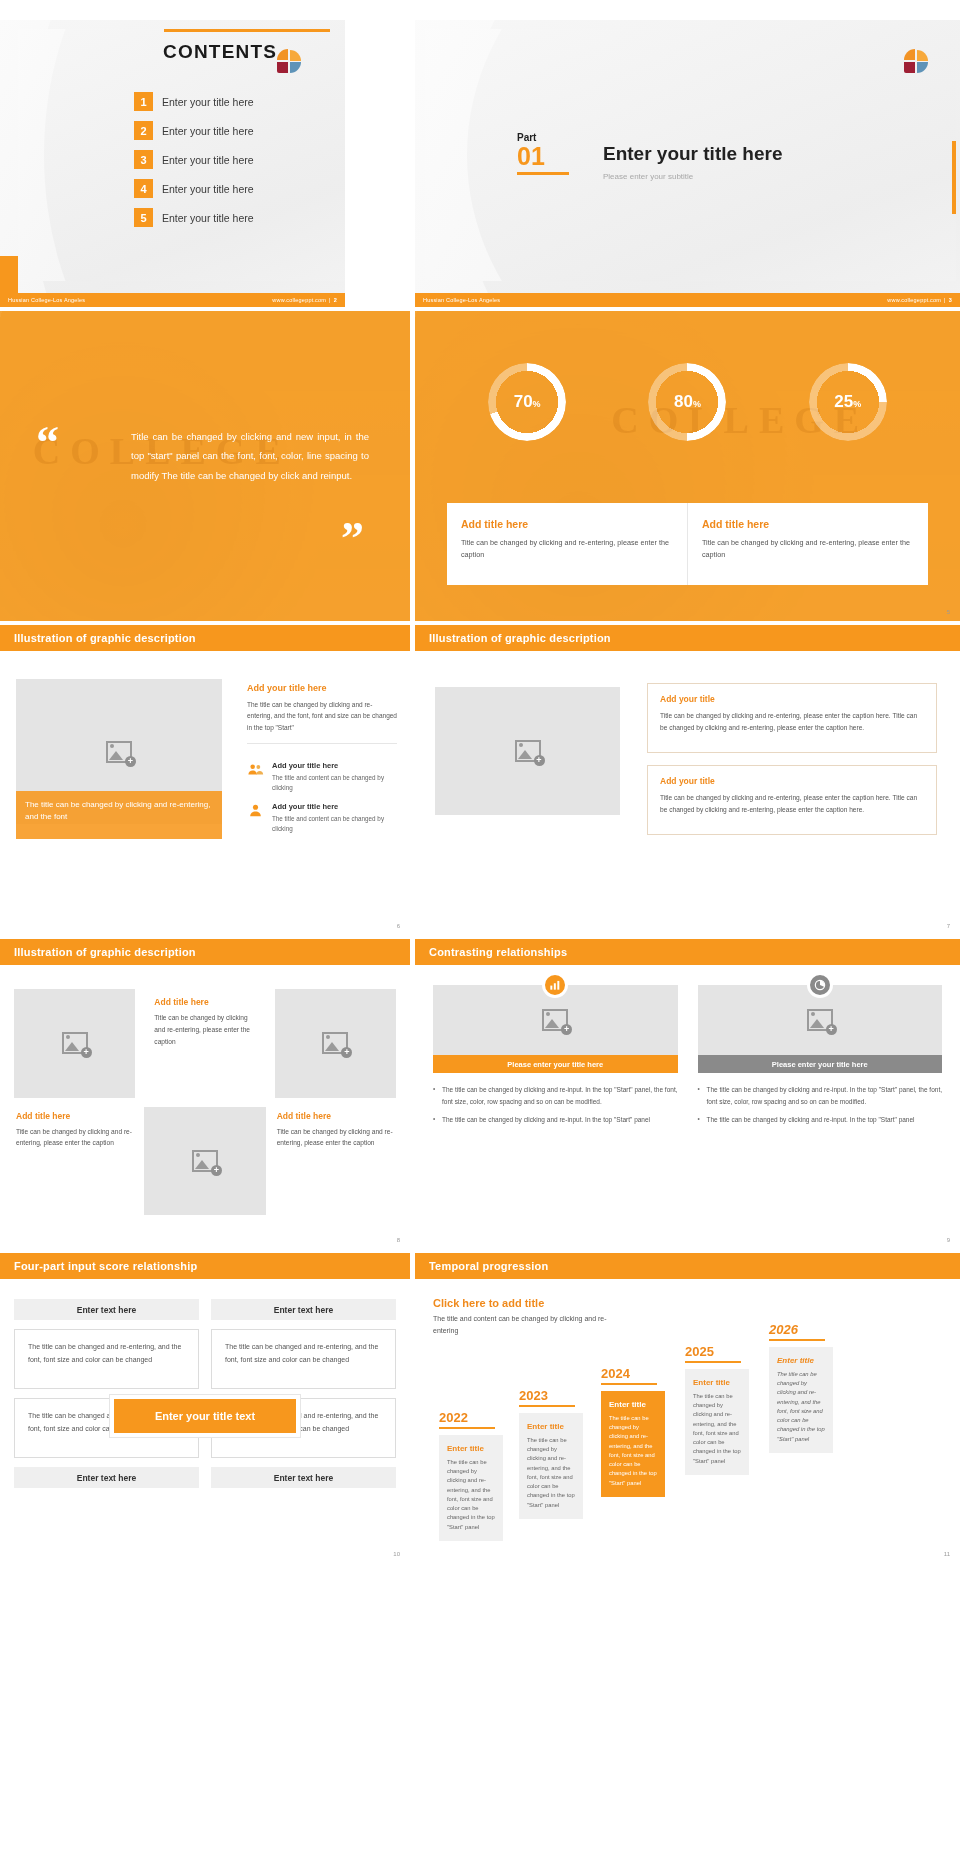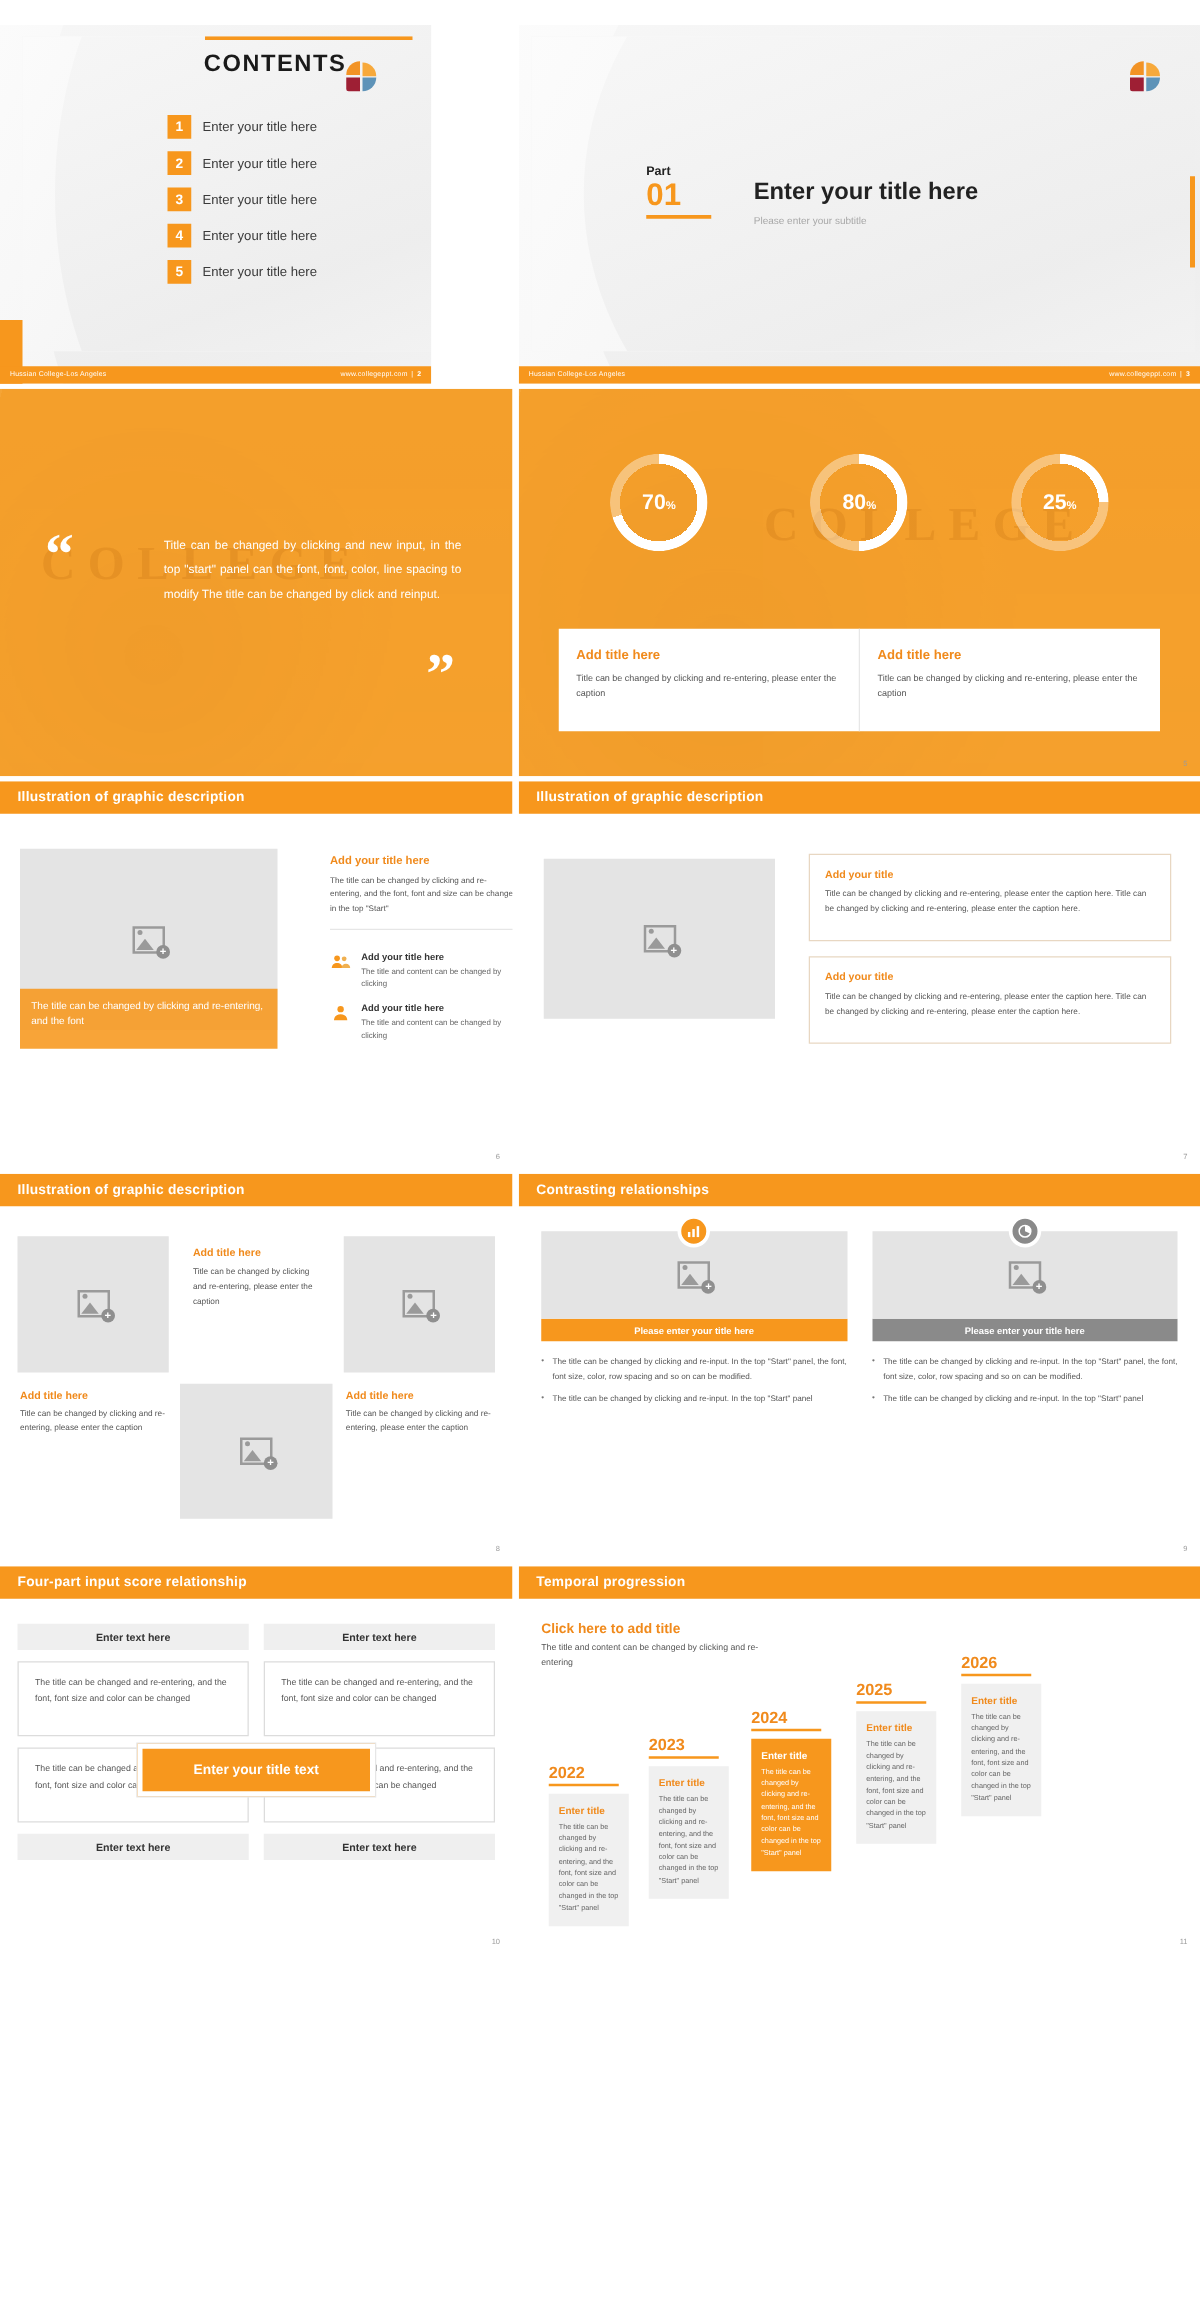--- a/index.html
+++ b/index.html
@@ -131,21 +131,21 @@
   .phicon .mt{ position:absolute; left:3px; bottom:3px; width:0;height:0;
                border-left:7px solid transparent;border-right:7px solid transparent;border-bottom:9px solid #9a9a9a;}
   .phicon .sun{ position:absolute; left:4px; top:3px; width:4px;height:4px;border-radius:50%;background:#9a9a9a;}
   .phicon .plus{ position:absolute; right:-4px; bottom:-4px; width:11px;height:11px;border-radius:50%;
                  background:#8f8f8f; color:#fff; font-size:9px; line-height:10px; text-align:center; font-weight:700;}
 
   
   .s6 .leftimg{ position:absolute; left:16px; top:54px; width:206px; height:145px;}
   .s6 .capt{ position:absolute; left:16px; top:166px; width:206px; height:48px;
              background:rgba(247,151,29,.88); color:#fff; font-size:8px; line-height:1.55; padding:8px 9px;}
-  .s6 .rcol{ position:absolute; left:264px; top:58px; width:150px;}
+  .s6 .rcol{ position:absolute; left:247px; top:58px; width:150px;}
   .s6 .rcol h4{ color:#f08a1c; font-size:9px; font-weight:700; margin-bottom:6px;}
   .s6 .rcol p{ font-size:6.5px; color:#555; line-height:1.75;}
   .s6 .sep{ margin-top:10px; border-top:1px solid #e6e6e6; padding-top:8px;}
   .s6 .iconrow{ display:flex; gap:8px; margin-top:9px;}
   .s6 .iconrow .ic{ width:17px; height:17px; flex:0 0 17px; display:flex;align-items:center;justify-content:center; font-size:11px;}
   .s6 .iconrow h5{ font-size:7.5px; font-weight:700; color:#333; margin-bottom:3px;}
   .s6 .iconrow p{ font-size:6.3px; color:#666; line-height:1.6;}
 
   
   .s7 .limg{ position:absolute; left:20px; top:62px; width:185px; height:128px;}
@@ -547,21 +547,21 @@
         </div>
       </div>
       <div class="tlitem" style="left:256px; bottom:66px;">
         <div class="yr">2025</div>
         <div class="rule"></div>
         <div class="card">
           <h5>Enter title</h5>
           <p>The title can be changed by clicking and re-entering, and the font, font size and color can be changed in the top "Start" panel</p>
         </div>
       </div>
-      <div class="tlitem" style="left:340px; bottom:88px;">
+      <div class="tlitem" style="left:340px; bottom:88px;font-style:italic;">
         <div class="yr">2026</div>
         <div class="rule"></div>
         <div class="card">
           <h5>Enter title</h5>
           <p>The title can be changed by clicking and re-entering, and the font, font size and color can be changed in the top "Start" panel</p>
         </div>
       </div>
     </div>
     <div class="pgnum">11</div>
   </div>

